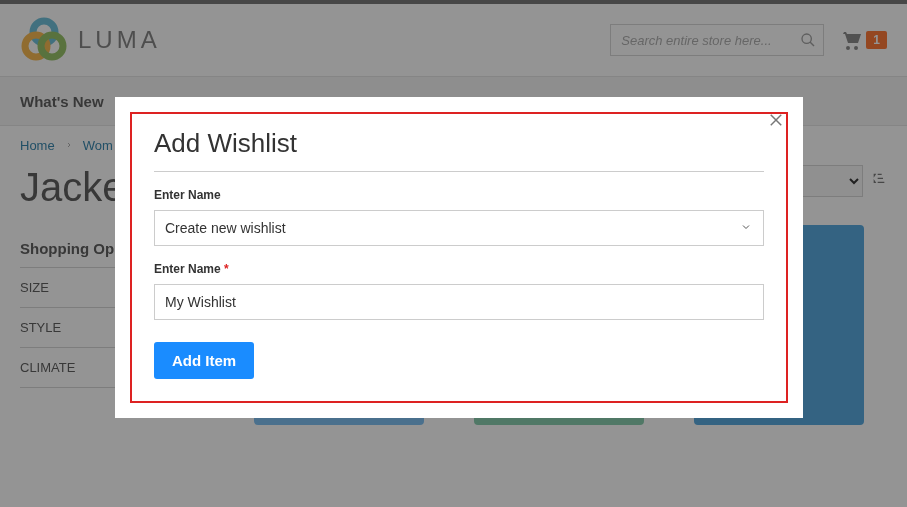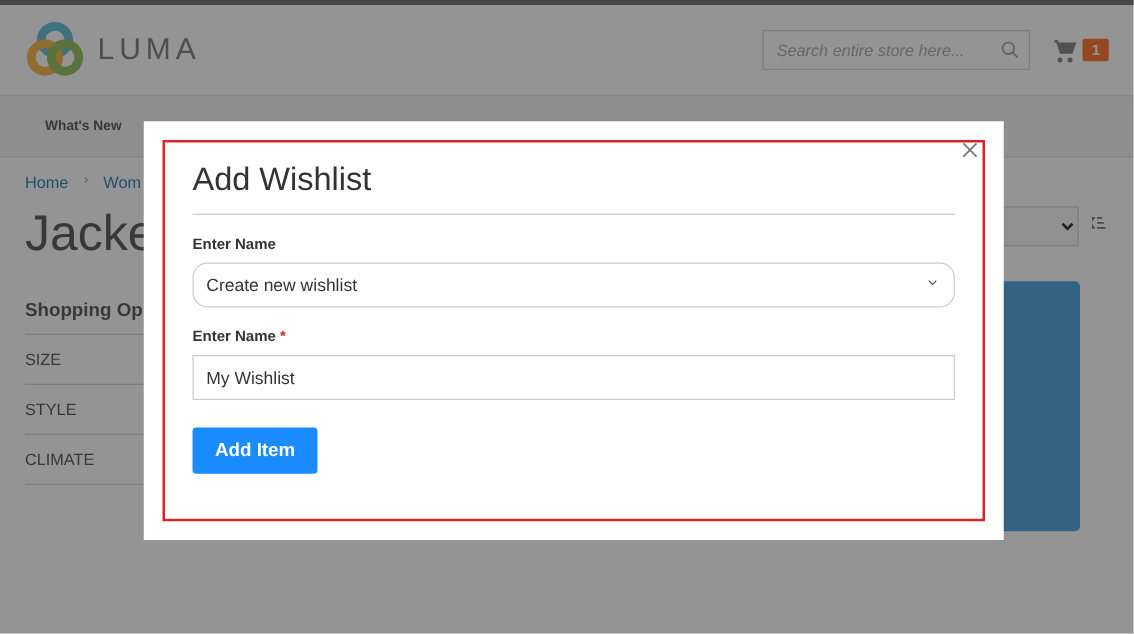--- a/index.html
+++ b/index.html
@@ -15,21 +15,21 @@
   .header-right { display: flex; align-items: center; gap: 14px; }
   .search-wrap { position: relative; width: 214px; }
   .search-input { width: 100%; height: 32px; padding: 4px 34px 4px 10px; border: 1px solid #ccc; font-size: 13px; color: #333; }
   .search-input::placeholder { color: #999; font-style: italic; }
   .search-btn { position: absolute; right: 2px; top: 2px; width: 28px; height: 28px; display: flex; align-items: center; justify-content: center; background: transparent; border: none; cursor: pointer; }
   .cart { position: relative; display: flex; align-items: center; cursor: pointer; }
   .cart-badge { background: #ff5602; color: #fff; font-size: 12px; font-weight: bold; padding: 2px 7px; border-radius: 2px; margin-left: 2px; }
 
   
   .nav { background: #f2f2f2; border-top: 1px solid #ddd; border-bottom: 1px solid #ddd; padding: 0 20px; height: 50px; display: flex; align-items: center; }
-  .nav-item { font-size: 11px; color: #333; font-weight: 600; margin-left: 16px; }
+  .nav-item { font-size: 15px; color: #333; font-weight: 600; }
 
   
   .crumbs { padding: 12px 20px; font-size: 13px; color: #069; display: flex; align-items: center; gap: 10px; }
   .crumbs a { color: #069; text-decoration: none; }
   .crumb-sep { color: #999; font-size: 10px; }
 
   
   .main { display: flex; padding: 0 20px; gap: 30px; }
   .title { font-size: 40px; font-weight: 300; color: #333; margin-bottom: 20px; }
   .sidebar { width: 180px; flex-shrink: 0; }
@@ -44,28 +44,28 @@
 
   .products { display: flex; gap: 50px; margin-top: 60px; justify-content: center; }
   .product { width: 170px; height: 200px; border-radius: 4px; }
   .p1 { background: #5cb0f0; }
   .p2 { background: #69c19a; }
   .p3 { background: #2a92d8; }
 
   
   .overlay { position: absolute; inset: 0; background: rgba(60,60,60,0.55); }
   .modal { position: absolute; left: 115px; top: 97px; width: 688px; background: #fff; padding: 15px; }
-  .modal-inner { border: 2px solid #d22; padding: 14px 22px 36px 22px; position: relative; }
+  .modal-inner { border: 2px solid #d22; padding: 14px 22px 22px 22px; position: relative; }
   .modal-title { font-size: 26px; font-weight: 300; color: #333; padding-bottom: 12px; border-bottom: 1px solid #ccc; }
   .close { position: absolute; right: -4px; top: -8px; width: 28px; height: 28px; display: flex; align-items: center; justify-content: center; cursor: pointer; background: none; border: none; }
   .close svg { width: 18px; height: 18px; }
   .field-label { font-size: 12px; font-weight: 600; color: #333; margin-top: 16px; margin-bottom: 8px; display: block; }
   .req { color: #d22; }
   .sel, .txt { width: 100%; height: 36px; border: 1px solid #ccc; padding: 6px 10px; font-size: 14px; color: #333; background: #fff; }
-  .sel { appearance: none; -webkit-appearance: none; background-image: none; border-radius: 12px; }
+  .sel { appearance: none; -webkit-appearance: none; background-image: none; }
   .sel-wrap { position: relative; }
   .sel-chev { position: absolute; right: 12px; top: 50%; transform: translateY(-50%); pointer-events: none; }
   .add-btn { margin-top: 22px; background: #1a8cff; color: #fff; border: none; padding: 10px 18px; font-size: 15px; font-weight: 600; border-radius: 3px; cursor: pointer; }
 </style>
 </head>
 <body>
 
 <div class="page">
   <div class="topstrip"></div>
 

